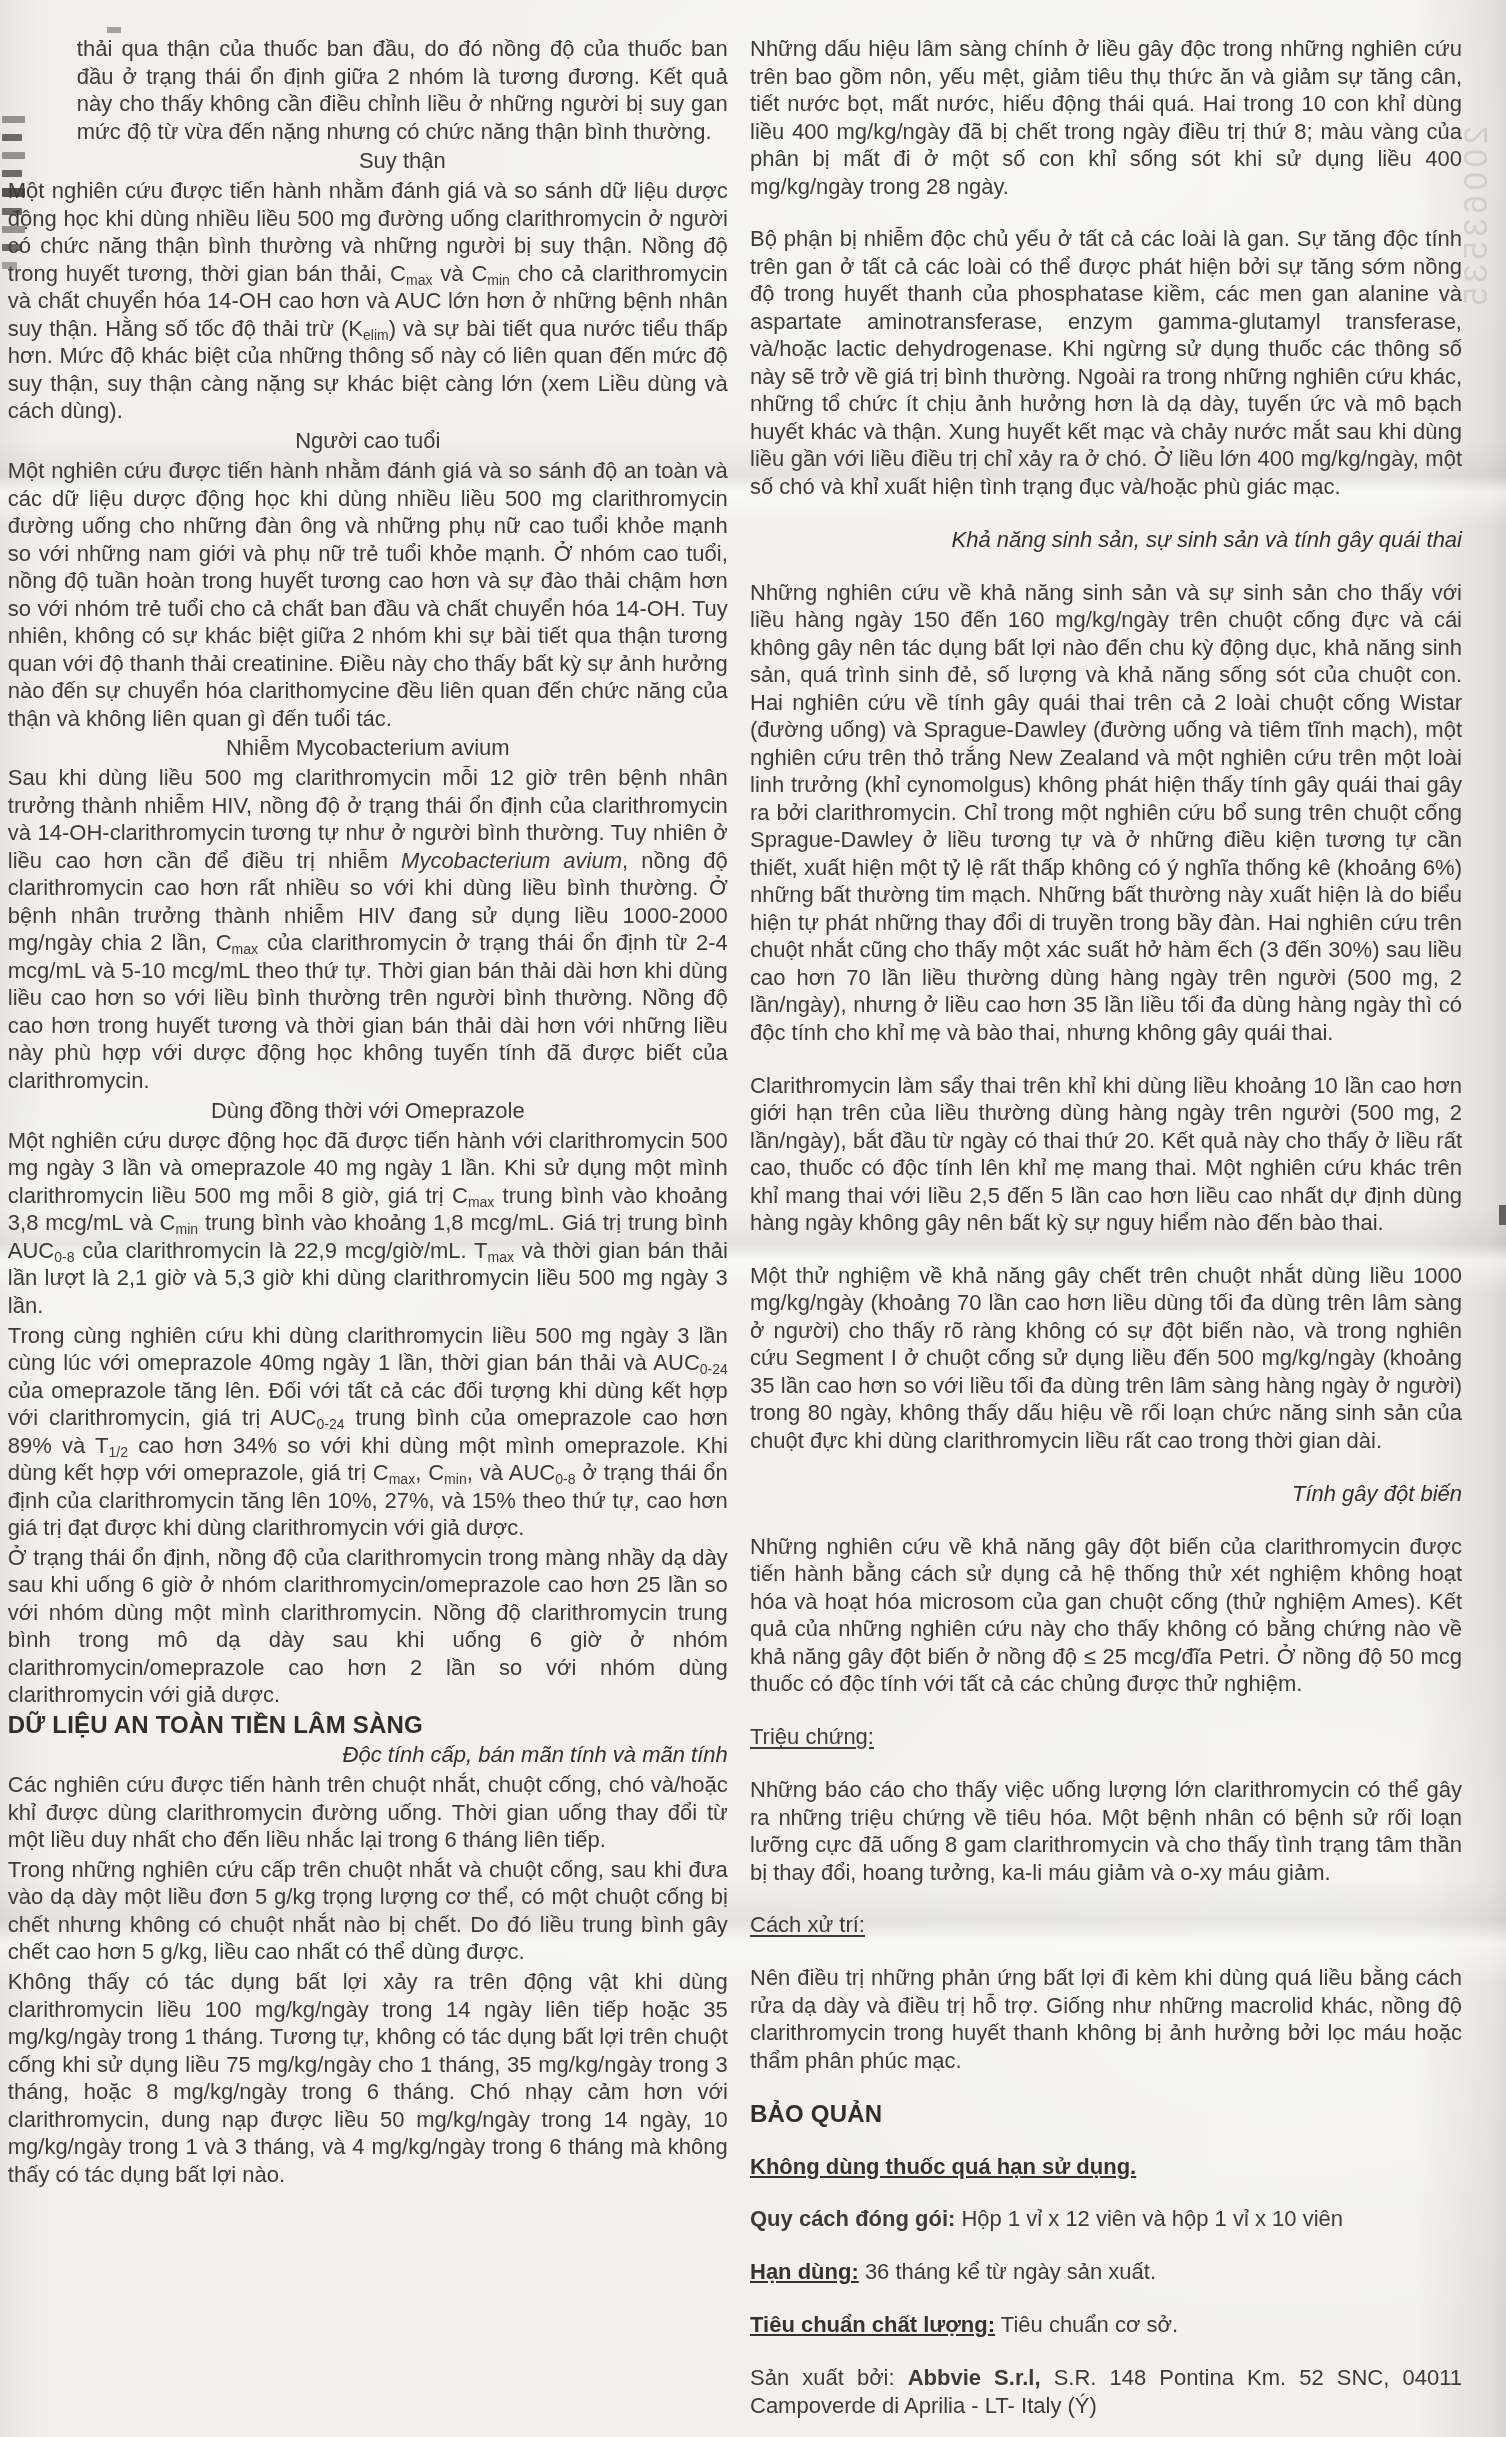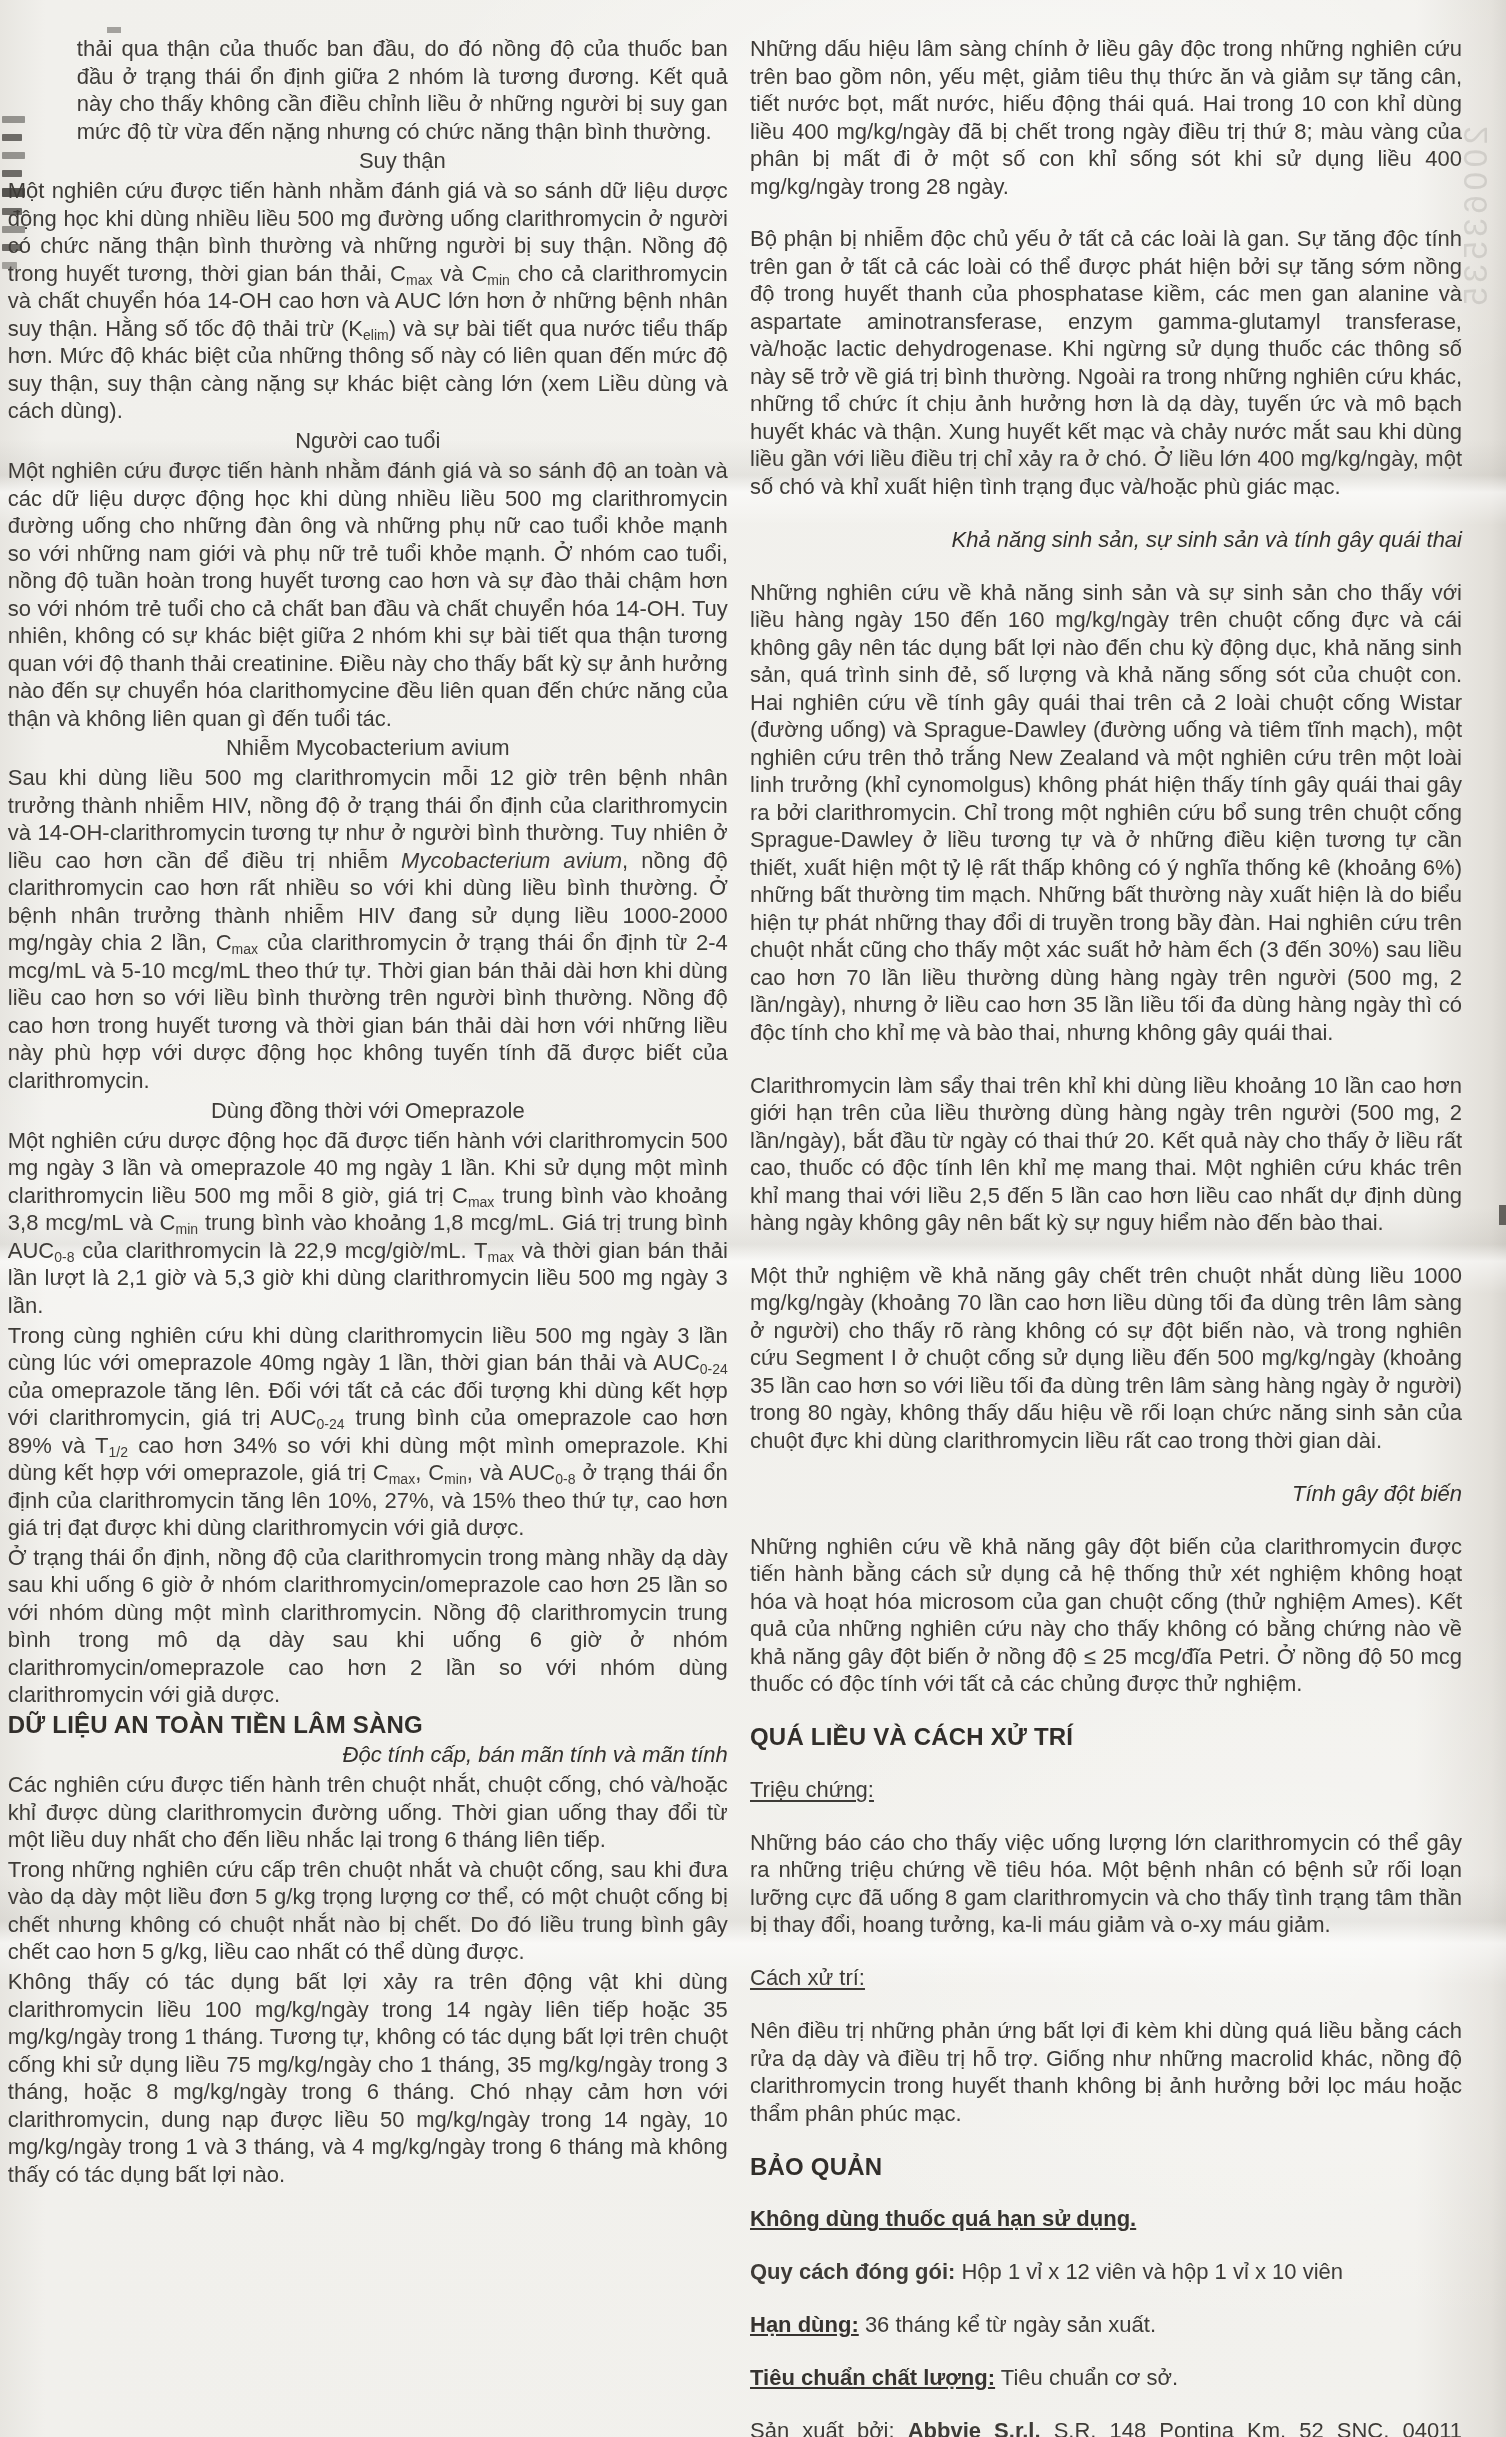--- a/index.html
+++ b/index.html
@@ -98,21 +98,20 @@
   <div class="col" id="col-right">
 
     <p class="block p">Những dấu hiệu lâm sàng chính ở liều gây độc trong những nghiên cứu trên bao gồm nôn, yếu mệt, giảm tiêu thụ thức ăn và giảm sự tăng cân, tiết nước bọt, mất nước, hiếu động thái quá. Hai trong 10 con khỉ dùng liều 400 mg/kg/ngày đã bị chết trong ngày điều trị thứ 8; màu vàng của phân bị mất đi ở một số con khỉ sống sót khi sử dụng liều 400 mg/kg/ngày trong 28 ngày.</p>
       <p class="block p">Bộ phận bị nhiễm độc chủ yếu ở tất cả các loài là gan. Sự tăng độc tính trên gan ở tất cả các loài có thể được phát hiện bởi sự tăng sớm nồng độ trong huyết thanh của phosphatase kiềm, các men gan alanine và aspartate aminotransferase, enzym gamma-glutamyl transferase, và/hoặc lactic dehydrogenase. Khi ngừng sử dụng thuốc các thông số này sẽ trở về giá trị bình thường. Ngoài ra trong những nghiên cứu khác, những tổ chức ít chịu ảnh hưởng hơn là dạ dày, tuyến ức và mô bạch huyết khác và thận. Xung huyết kết mạc và chảy nước mắt sau khi dùng liều gần với liều điều trị chỉ xảy ra ở chó. Ở liều lớn 400 mg/kg/ngày, một số chó và khỉ xuất hiện tình trạng đục và/hoặc phù giác mạc.</p>
       <h3 class="block hbi">Khả năng sinh sản, sự sinh sản và tính gây quái thai</h3>
       <p class="block p">Những nghiên cứu về khả năng sinh sản và sự sinh sản cho thấy với liều hàng ngày 150 đến 160 mg/kg/ngày trên chuột cống đực và cái không gây nên tác dụng bất lợi nào đến chu kỳ động dục, khả năng sinh sản, quá trình sinh đẻ, số lượng và khả năng sống sót của chuột con. Hai nghiên cứu về tính gây quái thai trên cả 2 loài chuột cống Wistar (đường uống) và Sprague-Dawley (đường uống và tiêm tĩnh mạch), một nghiên cứu trên thỏ trắng New Zealand và một nghiên cứu trên một loài linh trưởng (khỉ cynomolgus) không phát hiện thấy tính gây quái thai gây ra bởi clarithromycin. Chỉ trong một nghiên cứu bổ sung trên chuột cống Sprague-Dawley ở liều tương tự và ở những điều kiện tương tự cần thiết, xuất hiện một tỷ lệ rất thấp không có ý nghĩa thống kê (khoảng 6%) những bất thường tim mạch. Những bất thường này xuất hiện là do biểu hiện tự phát những thay đổi di truyền trong bầy đàn. Hai nghiên cứu trên chuột nhắt cũng cho thấy một xác suất hở hàm ếch (3 đến 30%) sau liều cao hơn 70 lần liều thường dùng hàng ngày trên người (500 mg, 2 lần/ngày), nhưng ở liều cao hơn 35 lần liều tối đa dùng hàng ngày thì có độc tính cho khỉ mẹ và bào thai, nhưng không gây quái thai.</p>
       <p class="block p">Clarithromycin làm sẩy thai trên khỉ khi dùng liều khoảng 10 lần cao hơn giới hạn trên của liều thường dùng hàng ngày trên người (500 mg, 2 lần/ngày), bắt đầu từ ngày có thai thứ 20. Kết quả này cho thấy ở liều rất cao, thuốc có độc tính lên khỉ mẹ mang thai. Một nghiên cứu khác trên khỉ mang thai với liều 2,5 đến 5 lần cao hơn liều cao nhất dự định dùng hàng ngày không gây nên bất kỳ sự nguy hiểm nào đến bào thai.</p>
       <p class="block p">Một thử nghiệm về khả năng gây chết trên chuột nhắt dùng liều 1000 mg/kg/ngày (khoảng 70 lần cao hơn liều dùng tối đa dùng trên lâm sàng ở người) cho thấy rõ ràng không có sự đột biến nào, và trong nghiên cứu Segment I ở chuột cống sử dụng liều đến 500 mg/kg/ngày (khoảng 35 lần cao hơn so với liều tối đa dùng trên lâm sàng hàng ngày ở người) trong 80 ngày, không thấy dấu hiệu về rối loạn chức năng sinh sản của chuột đực khi dùng clarithromycin liều rất cao trong thời gian dài.</p>
       <h3 class="block hbi">Tính gây đột biến</h3>
       <p class="block p">Những nghiên cứu về khả năng gây đột biến của clarithromycin được tiến hành bằng cách sử dụng cả hệ thống thử xét nghiệm không hoạt hóa và hoạt hóa microsom của gan chuột cống (thử nghiệm Ames). Kết quả của những nghiên cứu này cho thấy không có bằng chứng nào về khả năng gây đột biến ở nồng độ ≤ 25 mcg/đĩa Petri. Ở nồng độ 50 mcg thuốc có độc tính với tất cả các chủng được thử nghiệm.</p>
-      <h2 class="block hb">QUÁ LIỀU VÀ CÁCH XỬ TRÍ</h2>
       <h3 class="block hu">Triệu chứng:</h3>
       <p class="block p">Những báo cáo cho thấy việc uống lượng lớn clarithromycin có thể gây ra những triệu chứng về tiêu hóa. Một bệnh nhân có bệnh sử rối loạn lưỡng cực đã uống 8 gam clarithromycin và cho thấy tình trạng tâm thần bị thay đổi, hoang tưởng, ka-li máu giảm và o-xy máu giảm.</p>
       <h3 class="block hu">Cách xử trí:</h3>
       <p class="block p">Nên điều trị những phản ứng bất lợi đi kèm khi dùng quá liều bằng cách rửa dạ dày và điều trị hỗ trợ. Giống như những macrolid khác, nồng độ clarithromycin trong huyết thanh không bị ảnh hưởng bởi lọc máu hoặc thẩm phân phúc mạc.</p>
       <h2 class="block hb">BẢO QUẢN</h2>
       <p class="block p"><b>Không dùng thuốc quá hạn sử dụng.</b></p>
       <p class="block pack"><b>Quy cách đóng gói:</b> Hộp 1 vỉ x 12 viên và hộp 1 vỉ x 10 viên</p>
       <p class="block p"><b>Hạn dùng:</b> 36 tháng kể từ ngày sản xuất.</p>
       <p class="block p"><b>Tiêu chuẩn chất lượng:</b> Tiêu chuẩn cơ sở.</p>
       <p class="block pack">Sản xuất bởi: <b>Abbvie S.r.l,</b> S.R. 148 Pontina Km. 52 SNC, 04011 Campoverde di Aprilia - LT- Italy (Ý)</p>

